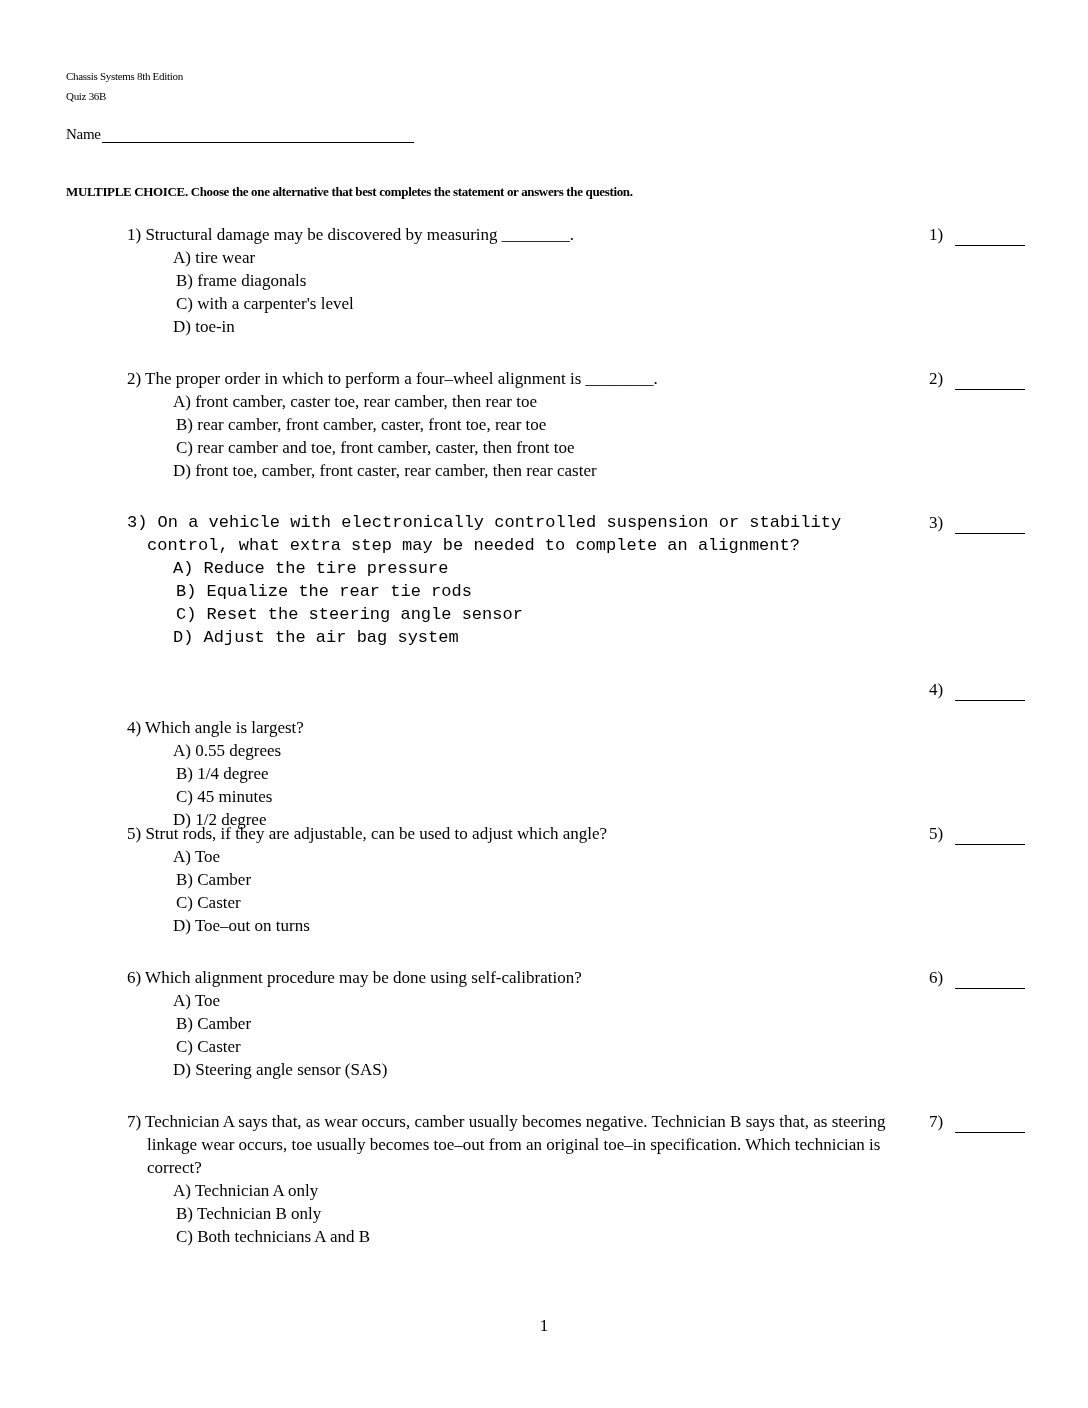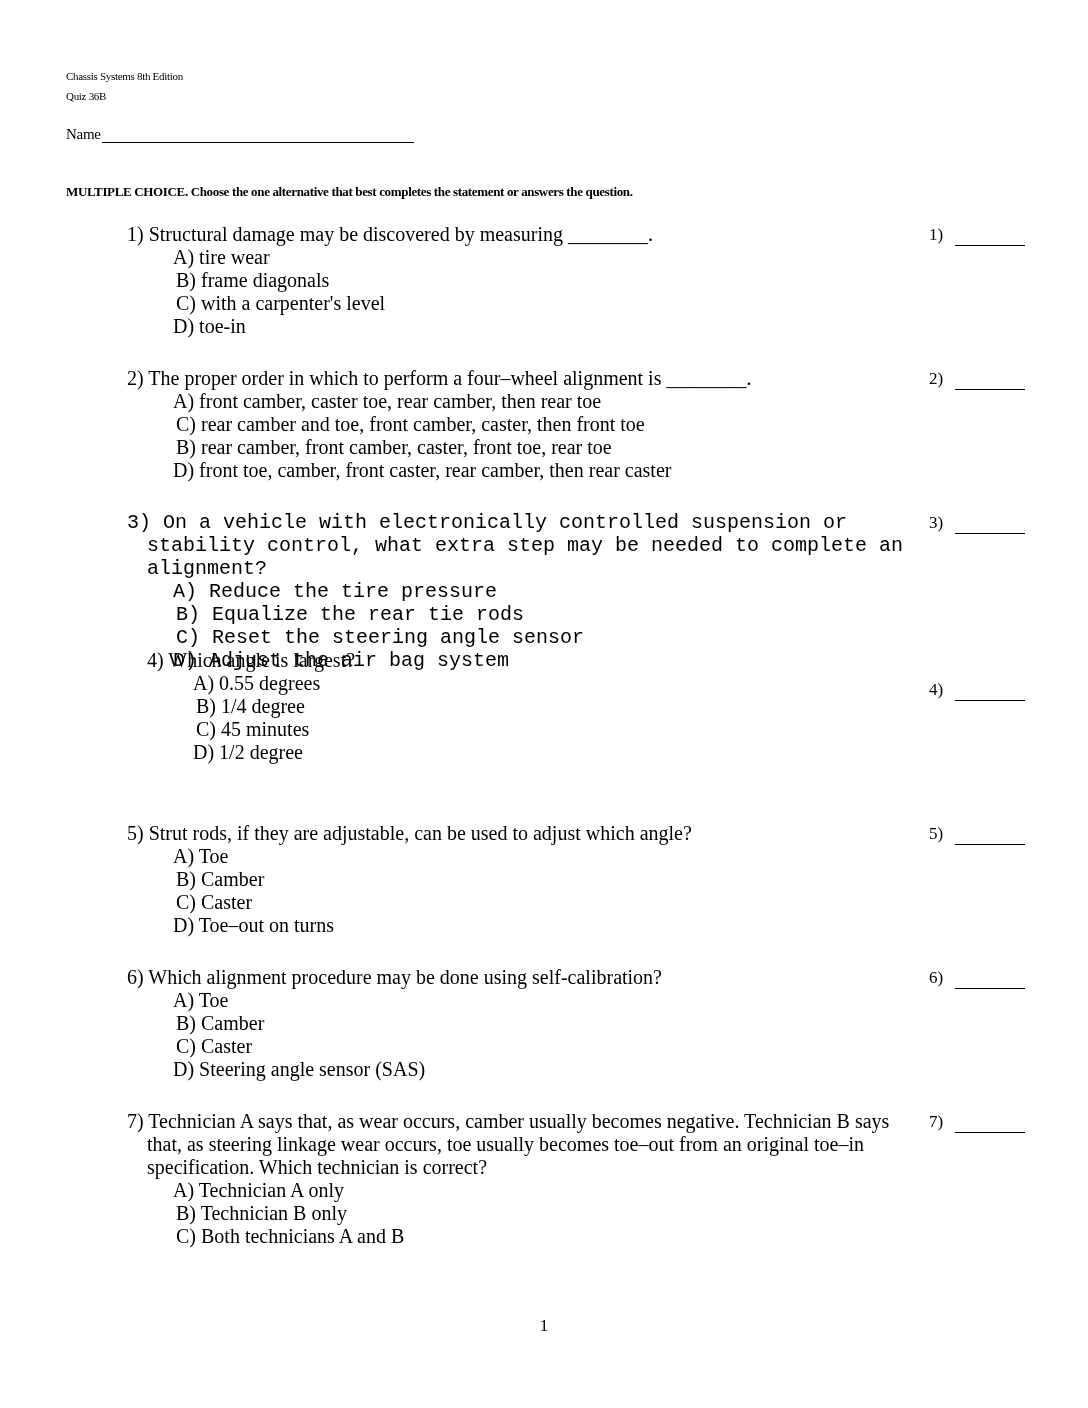--- a/index.html
+++ b/index.html
@@ -4,21 +4,21 @@
   <style>
     html, body { margin: 0; padding: 0; background: #ffffff; }
     body {
       width: 1088px; height: 1408px; position: relative; overflow: hidden;
       font-family: "Liberation Serif", "DejaVu Serif", serif; color: #000;
     }
     .header { position: absolute; left: 66px; top: 66px; font-size: 11px; line-height: 20px; letter-spacing: -0.3px; }
     .name-row { position: absolute; left: 66px; top: 124px; font-size: 15px; display: flex; align-items: flex-end; letter-spacing: -0.3px; font-family: Liberation Serif, serif; }
     .name-line { display: inline-block; width: 312px; border-bottom: 1.5px solid #000; height: 18px; margin-left: 1px; }
     .instructions { position: absolute; left: 66px; top: 184px; font-size: 13px; font-weight: bold; letter-spacing: -0.35px; white-space: nowrap; }
-    .question { position: absolute; left: 127px; width: 800px; font-size: 20px; line-height: 23px; }
+    .question { position: absolute; left: 127px; width: 800px; font-size: 17px; line-height: 23px; }
     .stem { display: block; padding-left: 20px; text-indent: -20px; }
     .opt { display: block; padding-left: 46px; }
     .opt.b, .opt.c { padding-left: 49px; }
     .answer-slot { position: absolute; left: 929px; font-size: 17px; line-height: 23px; display: flex; align-items: flex-end; }
     .answer-line { display: inline-block; width: 70px; border-bottom: 1.5px solid #000; height: 20px; margin-left: 12px; }
     .page-number { position: absolute; left: 0; width: 1088px; top: 1316px; text-align: center; font-size: 17px; }
   </style>
 </head>
 <body>
 
@@ -42,42 +42,42 @@
   <span class="opt d">D) toe-in</span>
 </div>
 <div class="answer-slot" style="top:223px;">
   <span>1)</span>
   <span class="answer-line"></span>
 </div>
 
 <div class="question" style="top:367px;">
   <span class="stem">2) The proper order in which to perform a four–wheel alignment is ________.</span>
   <span class="opt a">A) front camber, caster toe, rear camber, then rear toe</span>
+  <span class="opt b">B) rear camber, front camber, caster, front toe, rear toe</span>
   <span class="opt c">C) rear camber and toe, front camber, caster, then front toe</span>
-  <span class="opt b">B) rear camber, front camber, caster, front toe, rear toe</span>
   <span class="opt d">D) front toe, camber, front caster, rear camber, then rear caster</span>
 </div>
 <div class="answer-slot" style="top:367px;">
   <span>2)</span>
   <span class="answer-line"></span>
 </div>
 
 <div class="question" style="top:511px;font-family:Liberation Mono, monospace;">
   <span class="stem">3) On a vehicle with electronically controlled suspension or stability control, what extra step may be needed to complete an alignment?</span>
   <span class="opt a">A) Reduce the tire pressure</span>
   <span class="opt b">B) Equalize the rear tie rods</span>
   <span class="opt c">C) Reset the steering angle sensor</span>
   <span class="opt d">D) Adjust the air bag system</span>
 </div>
 <div class="answer-slot" style="top:511px;">
   <span>3)</span>
   <span class="answer-line"></span>
 </div>
 
-<div class="question" style="top:649px;margin-left:20px;">
+<div class="question" style="top:716px;">
   <span class="stem">4) Which angle is largest?</span>
   <span class="opt a">A) 0.55 degrees</span>
   <span class="opt b">B) 1/4 degree</span>
   <span class="opt c">C) 45 minutes</span>
   <span class="opt d">D) 1/2 degree</span>
 </div>
 <div class="answer-slot" style="top:678px;">
   <span>4)</span>
   <span class="answer-line"></span>
 </div>

